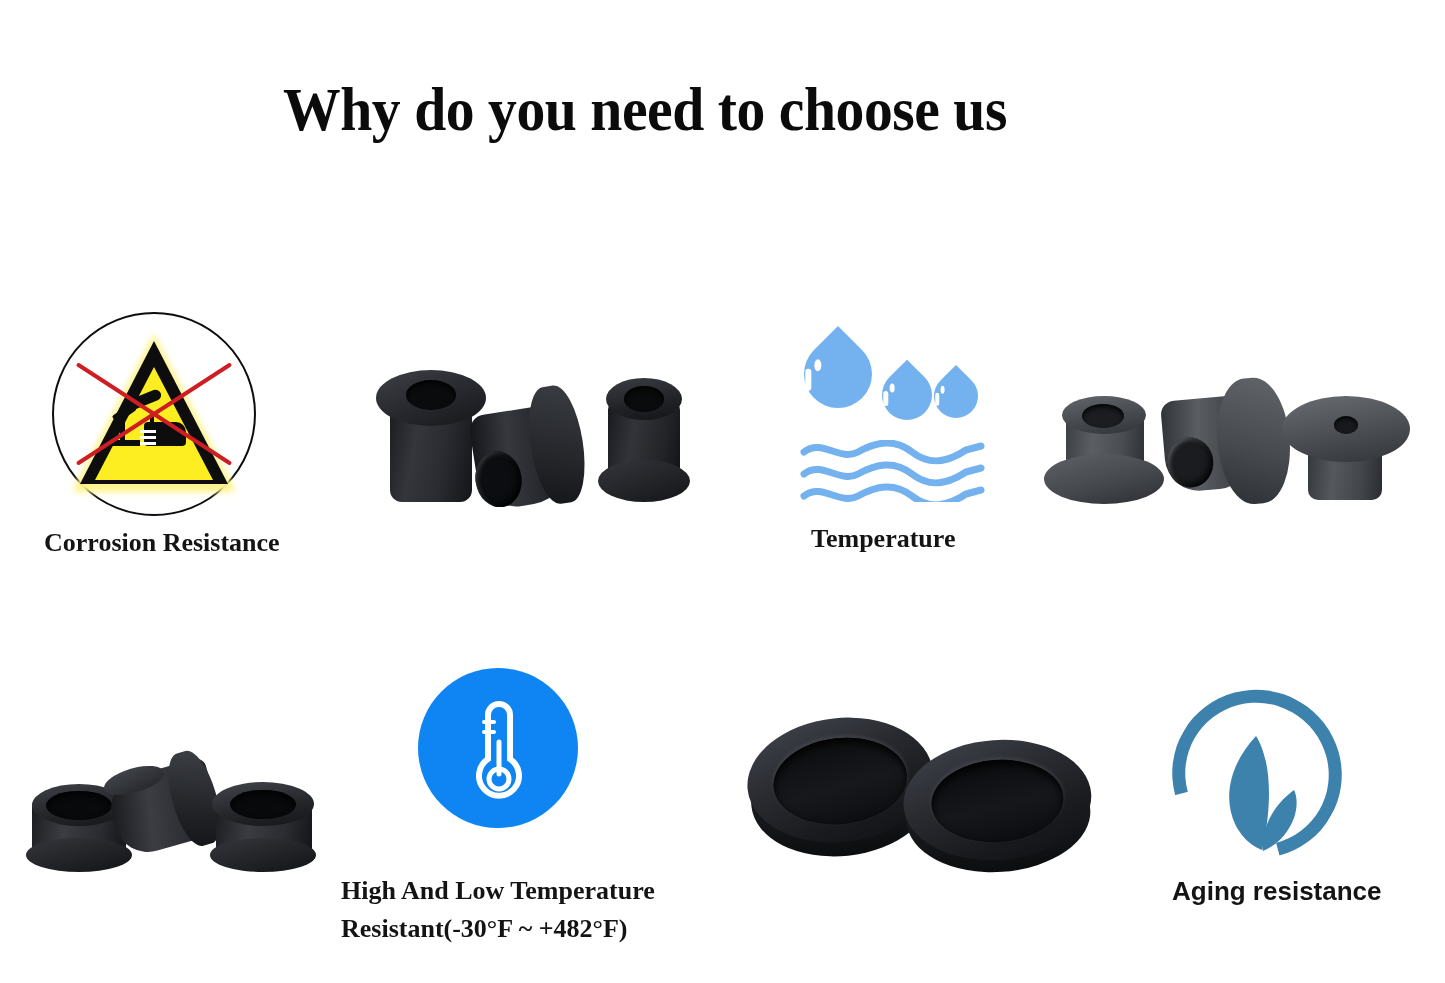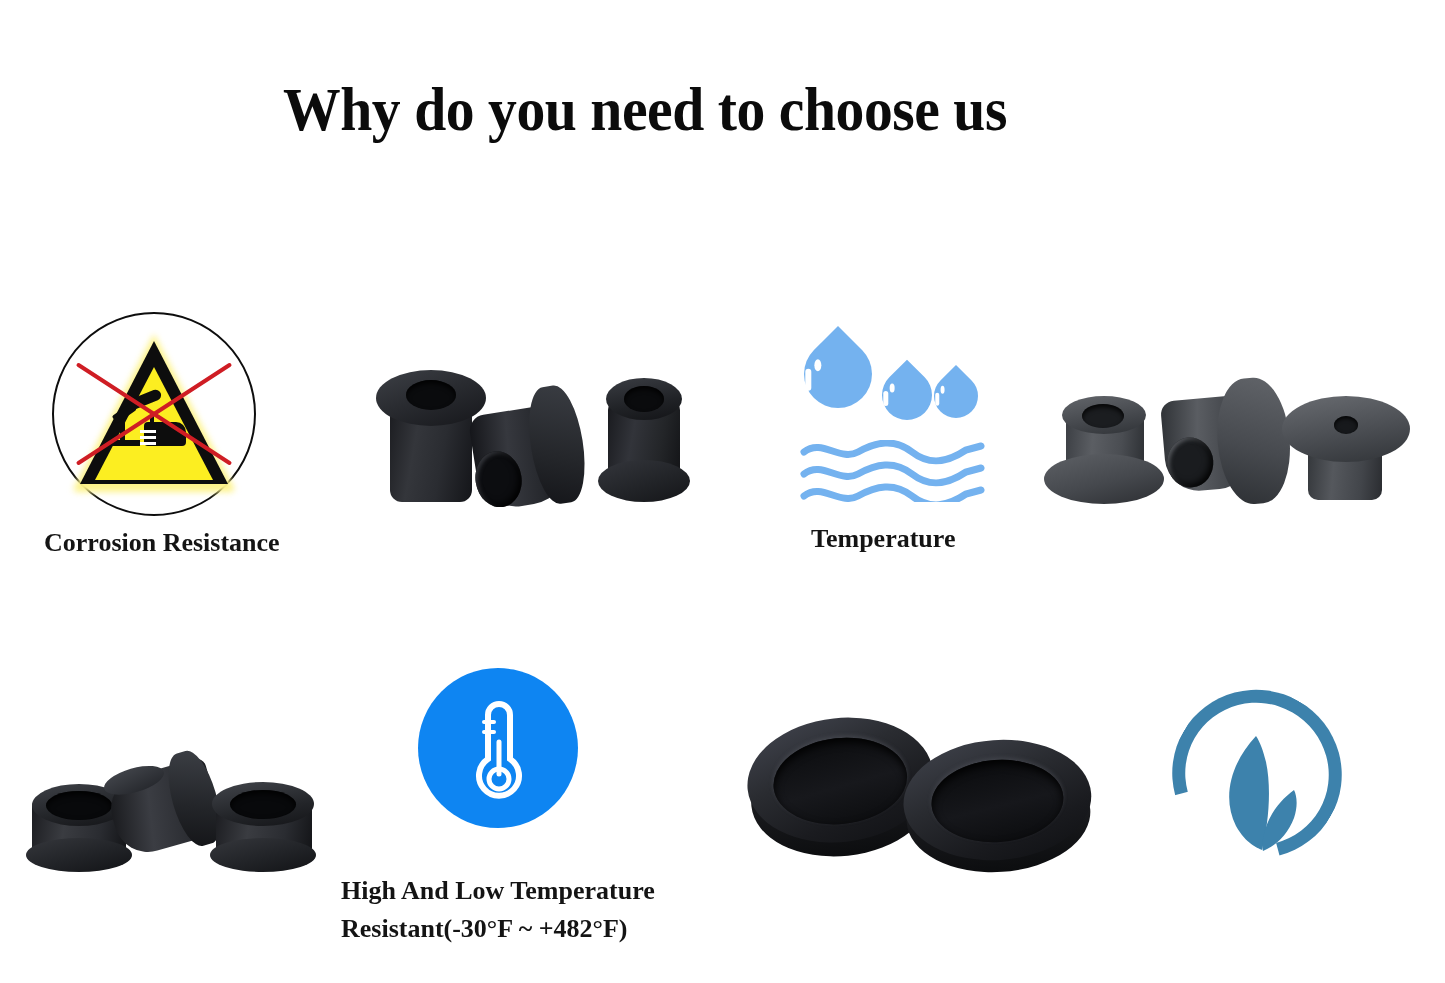--- a/index.html
+++ b/index.html
@@ -343,14 +343,15 @@
   </div>
 
   <div class="cell" style="left:1168px; top:688px; width:180px; height:175px;">
     <div class="aging-ring" style="left:4px; top:2px; width:170px; height:168px; --steel:#3d82ac;"></div>
     <svg style="position:absolute; left:42px; top:42px;" width="100" height="124" viewBox="0 0 100 124">
       <path d="M46 6 C 20 34, 12 68, 26 96 C 36 114, 48 118, 52 120 C 58 96, 62 60, 56 32 C 53 20, 50 12, 46 6 Z" fill="#3d82ac"></path>
       <path d="M84 60 C 70 70, 58 86, 54 104 C 52 112, 52 118, 53 121 C 66 116, 78 104, 84 88 C 88 76, 87 66, 84 60 Z" fill="#3d82ac"></path>
     </svg>
   </div>
 
+  <div class="label sans" style="left:1172px; top:876px;">Aging resistance</div>
 
 </div>
 
 </body></html>

